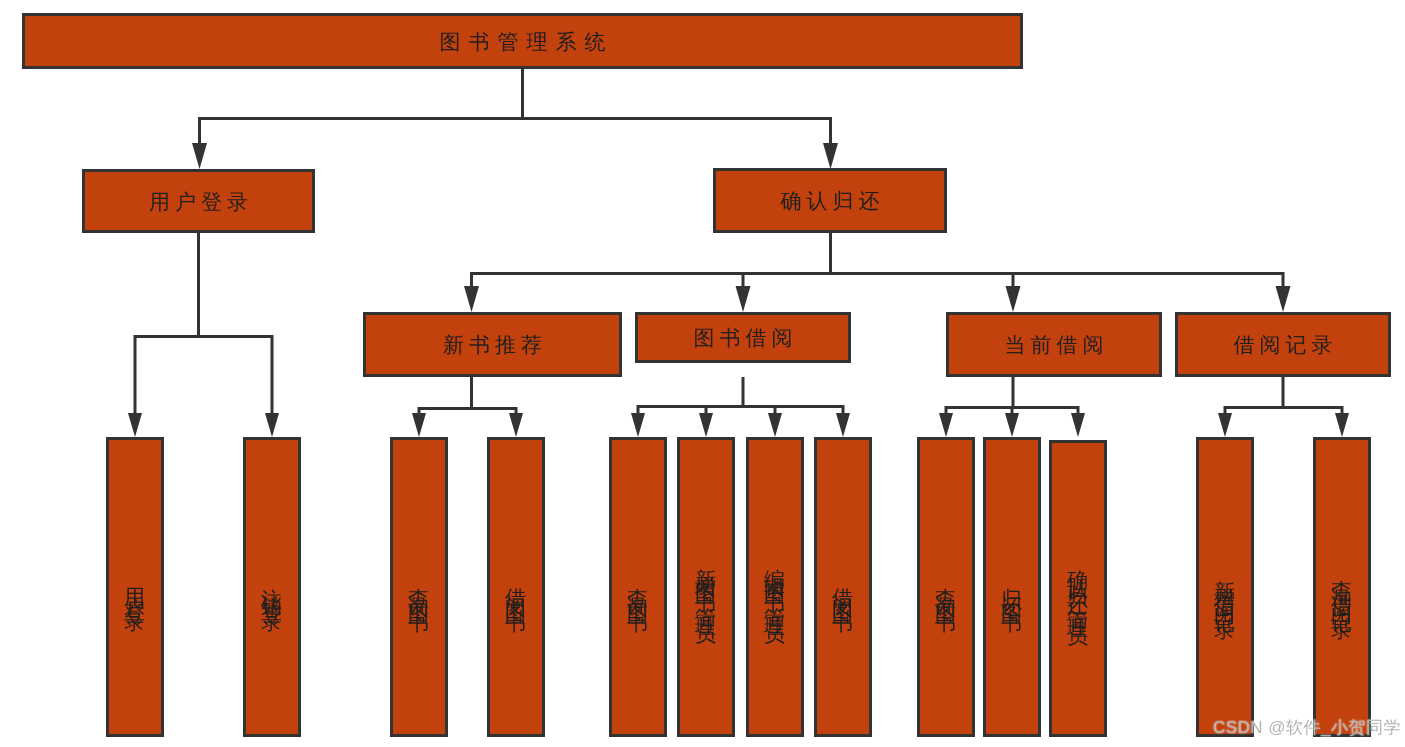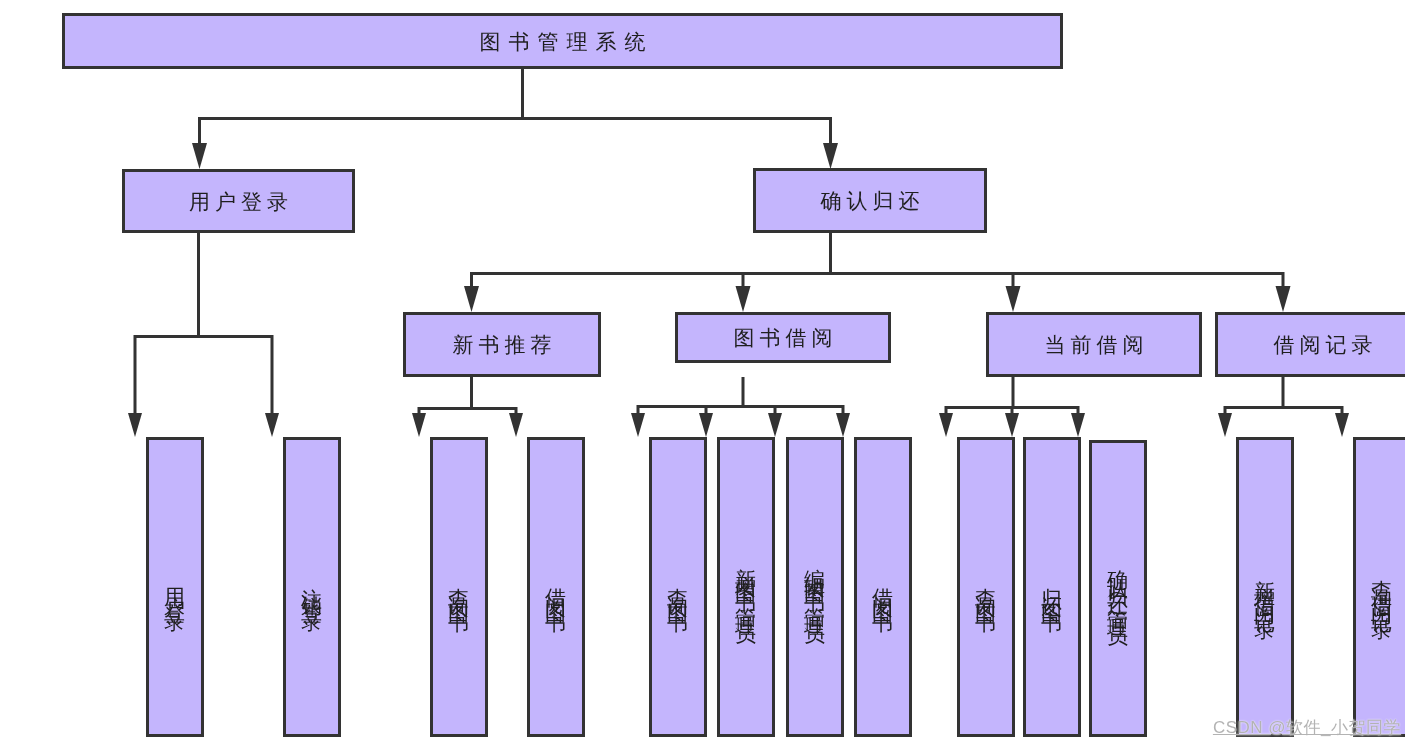--- a/index.html
+++ b/index.html
@@ -3,37 +3,37 @@
 <meta charset="utf-8">
 <style>
   html,body { margin:0; padding:0; background:#ffffff; }
   .canvas {
     position:relative; width:1405px; height:747px; background:#ffffff;
     font-family:"Liberation Sans","DejaVu Sans",sans-serif; overflow:hidden;
   }
   svg.connectors { position:absolute; left:0; top:0; z-index:1; }
   .node {
     position:absolute; box-sizing:border-box;
-    border:3px solid #333333; background:#c4b5fd;
+    border:3px solid #333333; background:#c2410c;
     display:flex; align-items:center; justify-content:center;
-    color:#1f1f1f; z-index:2;margin-left:40px;
+    color:#1f1f1f; z-index:2;
   }
   .node.h span {
     font-size:21px; letter-spacing:5px; text-indent:5px;
     white-space:nowrap; line-height:1;
   }
   .node.h.root span { letter-spacing:8px; text-indent:8px; }
   .node.v span {
     writing-mode:vertical-rl; text-orientation:mixed;
     font-size:21px; letter-spacing:8px; line-height:1;
   }
   .watermark {
     position:absolute; right:4px; top:716px; z-index:5;
     font-size:17px; color:#b3b3b3; letter-spacing:0.5px;
-    text-shadow:0 0 2px #ffffff; white-space:nowrap;text-decoration:underline;
+    text-shadow:0 0 2px #ffffff; white-space:nowrap;
   }
 </style>
 </head>
 <body>
 
 <div class="canvas">
 
   <svg class="connectors" width="1405" height="747" viewBox="0 0 1405 747">
     <g stroke="#333333" stroke-width="3" fill="none">
       <path d="M522.5 68 V118.5 M198 118.5 H832 M199.5 118.5 V146 M830.5 118.5 V146"></path>
@@ -71,21 +71,21 @@
     <span>图书管理系统</span>
   </div>
 
   <div class="node h" style="left:82px; top:169px; width:233px; height:64px;">
     <span>用户登录</span>
   </div>
   <div class="node h" style="left:713px; top:168px; width:234px; height:65px;">
     <span>确认归还</span>
   </div>
 
-  <div class="node h" style="left:363px; top:312px; width:198px; height:65px;">
+  <div class="node h" style="left:363px; top:312px; width:259px; height:65px;">
     <span>新书推荐</span>
   </div>
   <div class="node h" style="left:635px; top:312px; width:216px; height:51px;">
     <span>图书借阅</span>
   </div>
   <div class="node h" style="left:946px; top:312px; width:216px; height:65px;">
     <span>当前借阅</span>
   </div>
   <div class="node h" style="left:1175px; top:312px; width:216px; height:65px;">
     <span>借阅记录</span>

